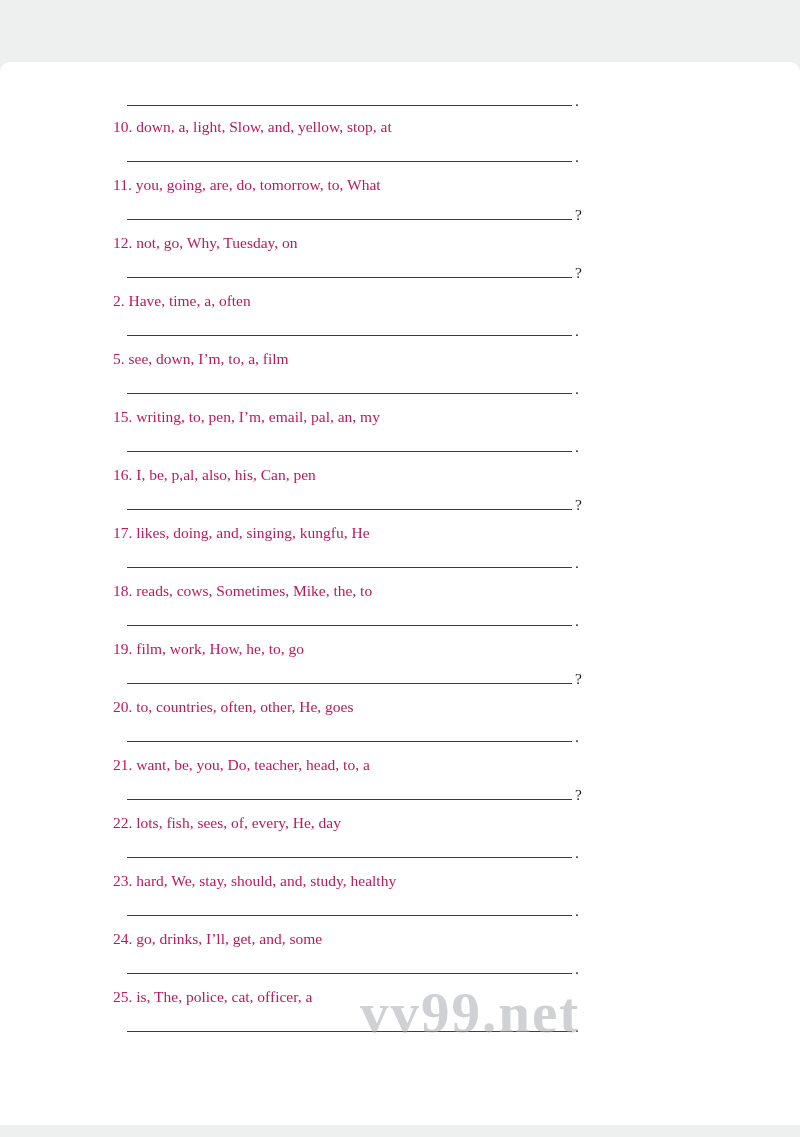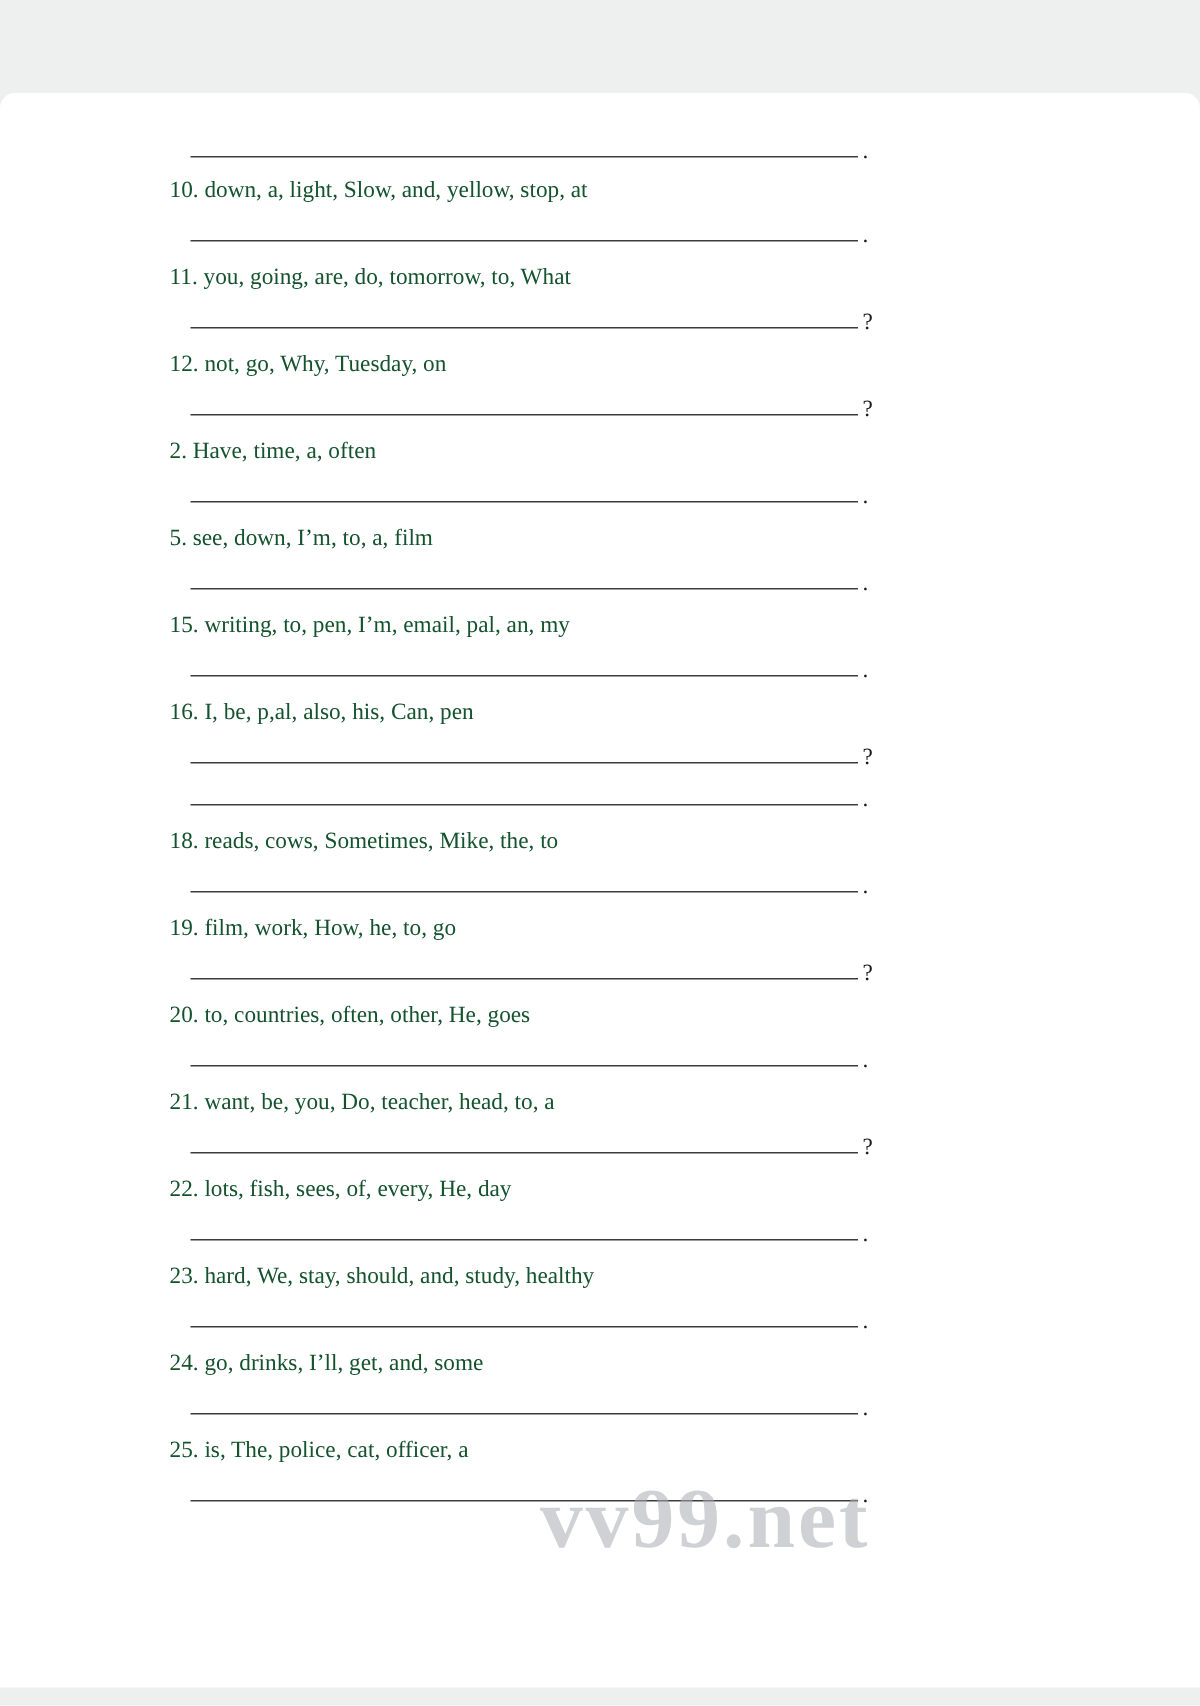--- a/index.html
+++ b/index.html
@@ -20,21 +20,21 @@
     height: 1063px;
     background: #ffffff;
     border-radius: 10px 10px 0 0;
   }
   .content {
     padding: 30px 50px 0 113px;
     position: relative;
   }
   .item-prompt {
     font-size: 15.5px;
-    color: #14532d;
+    color: #be185d;
     height: 18px;
     line-height: 18px;
     margin-bottom: 12px;
     white-space: nowrap;
   }
   .blank-row {
     margin-left: 14px;
     height: 18px;
     line-height: 18px;
     white-space: nowrap;
@@ -102,20 +102,21 @@
       <div class="item-prompt"><span>15.</span> <span>writing, to, pen, I’m, email, pal, an, my</span></div>
       <div class="blank-row"><span class="blank-line"></span><span class="tail">.</span></div>
     </div>
 
     <div class="item">
       <div class="item-prompt"><span>16.</span> <span>I, be, p,al, also, his, Can, pen</span></div>
       <div class="blank-row"><span class="blank-line"></span><span class="tail">?</span></div>
     </div>
 
     <div class="item">
+      <div class="item-prompt"><span>17.</span> <span>likes, doing, and, singing, kungfu, He</span></div>
       <div class="blank-row"><span class="blank-line"></span><span class="tail">.</span></div>
     </div>
 
     <div class="item">
       <div class="item-prompt"><span>18.</span> <span>reads, cows, Sometimes, Mike, the, to</span></div>
       <div class="blank-row"><span class="blank-line"></span><span class="tail">.</span></div>
     </div>
 
     <div class="item">
       <div class="item-prompt"><span>19.</span> <span>film, work, How, he, to, go</span></div>

